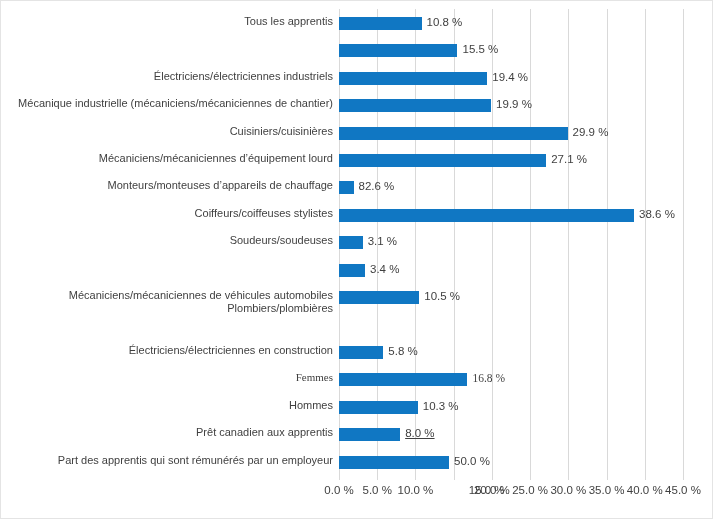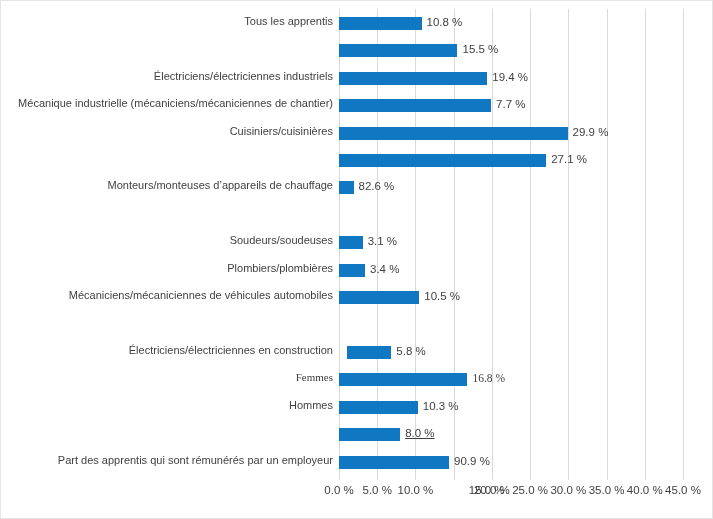--- a/index.html
+++ b/index.html
@@ -128,74 +128,81 @@
           <div class="bar-value" style="left: 123.489px; color: rgb(63, 63, 63);">15.5 %</div>
         </div>
         <div class="row" style="top: 54.8235px; height: 27.4118px;">
           <div class="cat-label" style="color: rgb(63, 63, 63);">Électriciens/électriciennes industriels</div>
           <div class="bar" style="width: 148.302px; background: rgb(16, 119, 195);"></div>
           <div class="bar-value" style="left: 153.302px; color: rgb(63, 63, 63);">19.4 %</div>
         </div>
         <div class="row" style="top: 82.2353px; height: 27.4118px;">
           <div class="cat-label" style="color: rgb(63, 63, 63);">Mécanique industrielle (mécaniciens/mécaniciennes de chantier)</div>
           <div class="bar" style="width: 152.124px; background: rgb(16, 119, 195);"></div>
-          <div class="bar-value" style="left: 157.124px; color: rgb(63, 63, 63);">7.7 %</div>
+          <div class="bar-value" style="left: 157.124px; color: rgb(63, 63, 63);">19.9 %</div>
         </div>
         <div class="row" style="top: 109.647px; height: 27.4118px;">
           <div class="cat-label" style="color: rgb(63, 63, 63);">Cuisiniers/cuisinières</div>
           <div class="bar" style="width: 228.569px; background: rgb(16, 119, 195);"></div>
           <div class="bar-value" style="left: 233.569px; color: rgb(63, 63, 63);">29.9 %</div>
         </div>
         <div class="row" style="top: 137.059px; height: 27.4118px;">
+          <div class="cat-label" style="color: rgb(63, 63, 63);">Mécaniciens/mécaniciennes d’équipement lourd</div>
           <div class="bar" style="width: 207.164px; background: rgb(16, 119, 195);"></div>
           <div class="bar-value" style="left: 212.164px; color: rgb(63, 63, 63);">27.1 %</div>
         </div>
         <div class="row" style="top: 164.471px; height: 27.4118px;">
           <div class="cat-label" style="color: rgb(63, 63, 63);">Monteurs/monteuses d’appareils de chauffage</div>
           <div class="bar" style="width: 14.5244px; background: rgb(16, 119, 195);"></div>
           <div class="bar-value" style="left: 19.5244px; color: rgb(63, 63, 63);">82.6 %</div>
         </div>
+        <div class="row" style="top: 191.882px; height: 27.4118px;">
+          <div class="cat-label" style="color: rgb(63, 63, 63);">Coiffeurs/coiffeuses stylistes</div>
+          <div class="bar" style="width: 295.076px; background: rgb(16, 119, 195);"></div>
+          <div class="bar-value" style="left: 300.076px; color: rgb(63, 63, 63);">38.6 %</div>
+        </div>
         <div class="row" style="top: 219.294px; height: 27.4118px;">
           <div class="cat-label" style="color: rgb(63, 63, 63);">Soudeurs/soudeuses</div>
           <div class="bar" style="width: 23.6978px; background: rgb(16, 119, 195);"></div>
           <div class="bar-value" style="left: 28.6978px; color: rgb(63, 63, 63);">3.1 %</div>
         </div>
         <div class="row" style="top: 246.706px; height: 27.4118px;">
-          <div class="cat-label" style="color: rgb(63, 63, 63);">Plombiers/plombières</div>
+          <div class="cat-label" style="color: rgb(63, 63, 63); margin-top: 40px;">Plombiers/plombières</div>
           <div class="bar" style="width: 25.9911px; background: rgb(16, 119, 195);"></div>
           <div class="bar-value" style="left: 30.9911px; color: rgb(63, 63, 63);">3.4 %</div>
         </div>
         <div class="row" style="top: 274.118px; height: 27.4118px;">
           <div class="cat-label" style="color: rgb(63, 63, 63);">Mécaniciens/mécaniciennes de véhicules automobiles</div>
           <div class="bar" style="width: 80.2667px; background: rgb(16, 119, 195);"></div>
           <div class="bar-value" style="left: 85.2667px; color: rgb(63, 63, 63);">10.5 %</div>
         </div>
-        <div class="row" style="top: 328.941px; height: 27.4118px; margin-left: 8px;">
+        <div class="row" style="top: 328.941px; height: 27.4118px;">
           <div class="cat-label" style="color: rgb(63, 63, 63);">Électriciens/électriciennes en construction</div>
           <div class="bar" style="width: 44.3378px; background: rgb(16, 119, 195);"></div>
           <div class="bar-value" style="left: 49.3378px; color: rgb(63, 63, 63);">5.8 %</div>
         </div>
         <div class="row" style="top: 356.353px; height: 27.4118px; font-family: Liberation Serif, serif;">
           <div class="cat-label" style="color: rgb(63, 63, 63);">Femmes</div>
           <div class="bar" style="width: 128.427px; background: rgb(16, 119, 195);"></div>
           <div class="bar-value" style="left: 133.427px; color: rgb(63, 63, 63);">16.8 %</div>
         </div>
         <div class="row" style="top: 383.765px; height: 27.4118px;">
           <div class="cat-label" style="color: rgb(63, 63, 63);">Hommes</div>
           <div class="bar" style="width: 78.7378px; background: rgb(16, 119, 195);"></div>
           <div class="bar-value" style="left: 83.7378px; color: rgb(63, 63, 63);">10.3 %</div>
         </div>
         <div class="row" style="top: 411.176px; height: 27.4118px;">
+          <div class="cat-label" style="color: rgb(63, 63, 63);">Prêt canadien aux apprentis</div>
           <div class="bar" style="width: 61.1556px; background: rgb(16, 119, 195);"></div>
           <div class="bar-value" style="left: 66.1556px; color: rgb(63, 63, 63); text-decoration: underline;">8.0 %</div>
         </div>
         <div class="row" style="top: 438.588px; height: 27.4118px;">
           <div class="cat-label" style="color: rgb(63, 63, 63);">Part des apprentis qui sont rémunérés par un employeur</div>
           <div class="bar" style="width: 110.08px; background: rgb(16, 119, 195);"></div>
-          <div class="bar-value" style="left: 115.08px; color: rgb(63, 63, 63);">90.9 %</div>
+          <div class="bar-value" style="left: 115.08px; color: rgb(63, 63, 63);">50.0 %</div>
         </div>
       </div>
   </div>
 
   <div id="tickmarks">
       <div class="tickmark" style="left: 338px; background: rgb(217, 217, 217);"></div>
       <div class="tickmark" style="left: 376.222px; background: rgb(217, 217, 217);"></div>
       <div class="tickmark" style="left: 414.444px; background: rgb(217, 217, 217);"></div>
       <div class="tickmark" style="left: 452.667px; background: rgb(217, 217, 217);"></div>
       <div class="tickmark" style="left: 490.889px; background: rgb(217, 217, 217);"></div>

